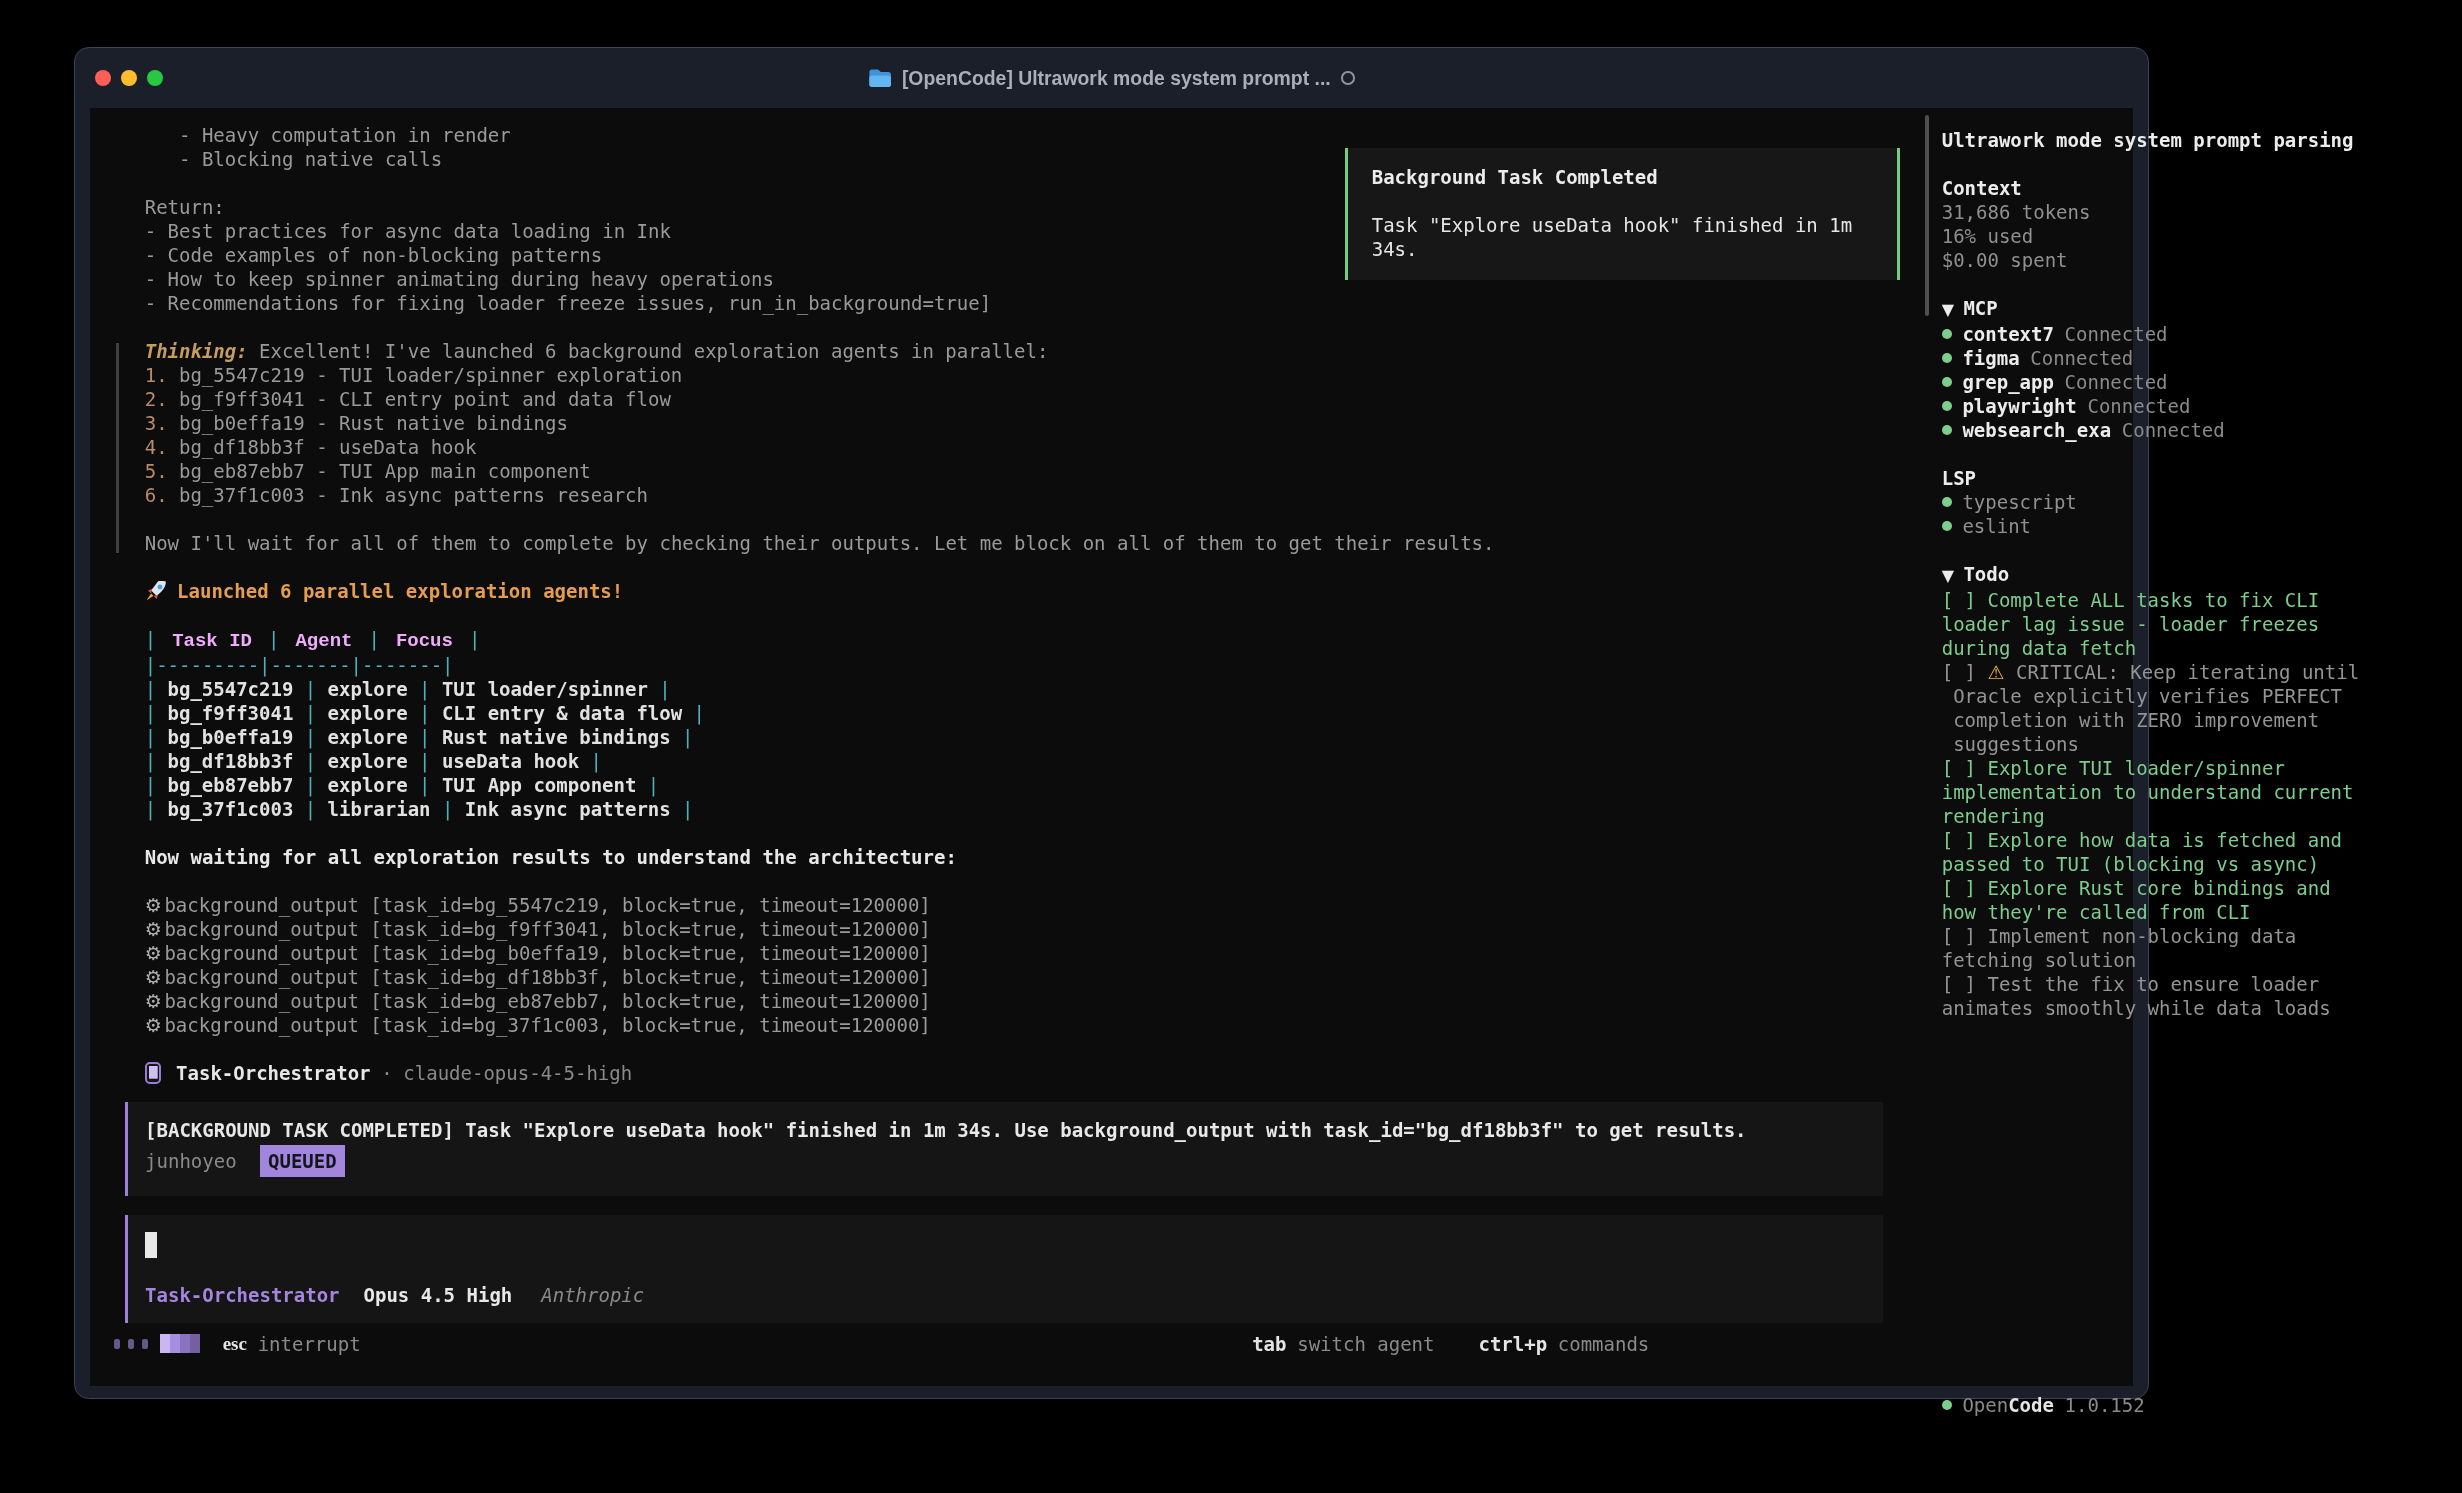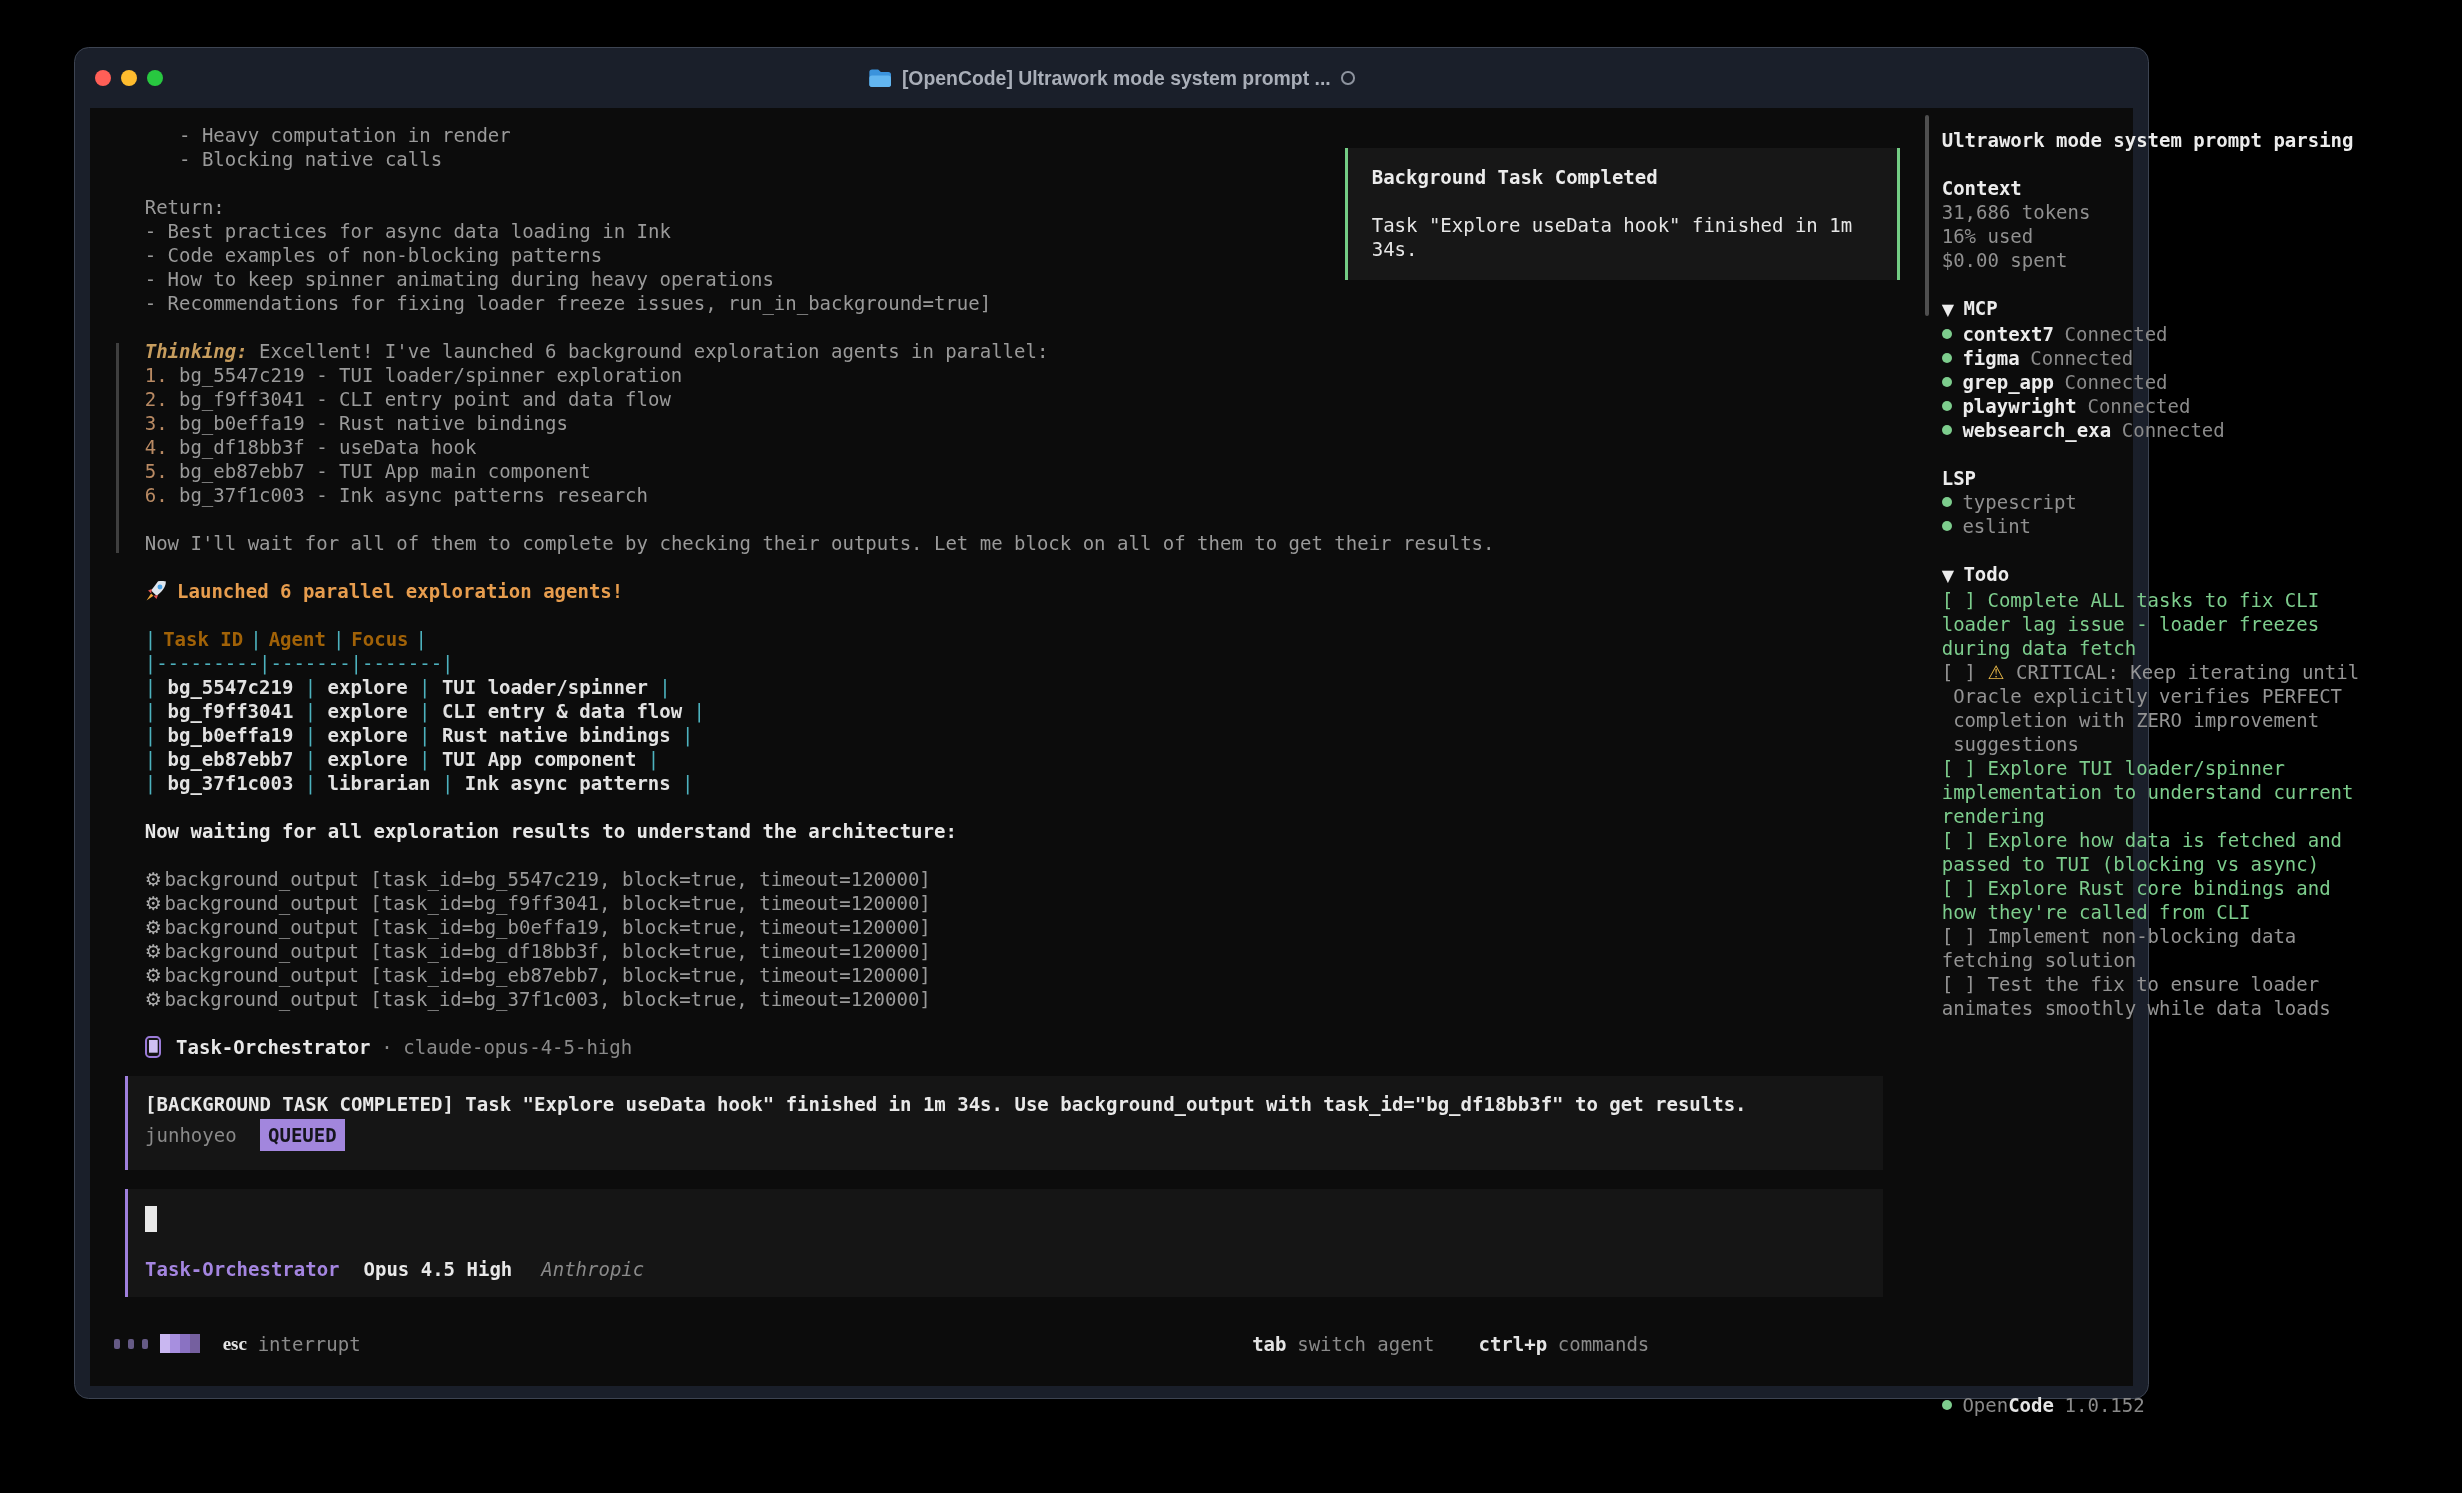--- a/index.html
+++ b/index.html
@@ -36,21 +36,21 @@
   .teal { color:#4db2be; }
   .white { color:#e8e8e8; font-weight:bold; }
   .dim { color:#8a8a8a; }
   .green { color:#7dcd8d; }
 
   .think-block { position:relative; }
   .think-block::before { content:""; position:absolute; left:-29px; top:4px; bottom:1.3px;
                          width:3.3px; background:#3f3f3f; }
   .mlsp { margin-left:11.4px; }
   .cell { margin:0 11.4px; font-weight:bold; color:#e2e2e2; }
-  .hcell { margin:0 7px; font-weight:bold; color:#a16207; }
+  .hcell { margin:0 16px; font-weight:bold; color:#f0abfc;font-family:Liberation Mono, monospace; }
   .gear-ico { color:#aFaFaF; font-family:"DejaVu Sans", sans-serif; margin-right:2.7px; }
 
   .agent-row { display:flex; align-items:center; }
   .agent-chip { display:inline-block; width:16.7px; height:22px; border:2px solid #9b7bd8;
                 border-radius:4.7px; margin-right:14.7px;
                 background:linear-gradient(#cfc0f2,#cfc0f2) center/8.7px 12.7px no-repeat, #141414; }
 
   .msg-box { margin-left:-20px; margin-top:17.4px; width:1758px; background:#151515;
              border-left:3.3px solid #9f7fdd; padding:16px 0 19px 17.4px; }
   .badge { display:inline-block; background:#a286dd; color:#15151d; font-weight:bold;
@@ -154,20 +154,21 @@
         </span>
         <span class="orange">Launched 6 parallel exploration agents!</span>
       </div>
 
       <div class="mt">
         <pre><span class="teal">|</span><span class="hcell">Task ID</span><span class="teal">|</span><span class="hcell">Agent</span><span class="teal">|</span><span class="hcell">Focus</span><span class="teal">|</span></pre>
         <pre class="teal">|---------|-------|-------|</pre>
         <pre><span class="teal">|</span><span class="cell">bg_5547c219</span><span class="teal">|</span><span class="cell">explore</span><span class="teal">|</span><span class="cell">TUI loader/spinner</span><span class="teal">|</span></pre>
         <pre><span class="teal">|</span><span class="cell">bg_f9ff3041</span><span class="teal">|</span><span class="cell">explore</span><span class="teal">|</span><span class="cell">CLI entry &amp; data flow</span><span class="teal">|</span></pre>
         <pre><span class="teal">|</span><span class="cell">bg_b0effa19</span><span class="teal">|</span><span class="cell">explore</span><span class="teal">|</span><span class="cell">Rust native bindings</span><span class="teal">|</span></pre>
+        <pre><span class="teal">|</span><span class="cell">bg_df18bb3f</span><span class="teal">|</span><span class="cell">explore</span><span class="teal">|</span><span class="cell">useData hook</span><span class="teal">|</span></pre>
         <pre><span class="teal">|</span><span class="cell">bg_eb87ebb7</span><span class="teal">|</span><span class="cell">explore</span><span class="teal">|</span><span class="cell">TUI App component</span><span class="teal">|</span></pre>
         <pre><span class="teal">|</span><span class="cell">bg_37f1c003</span><span class="teal">|</span><span class="cell">librarian</span><span class="teal">|</span><span class="cell">Ink async patterns</span><span class="teal">|</span></pre>
       </div>
 
       <pre class="white mt">Now waiting for all exploration results to understand the architecture:</pre>
 
       <div class="mt">
         <pre><span class="gear-ico">⚙</span><span>background_output</span><span class="mlsp">[task_id=bg_5547c219, block=true, timeout=120000]</span></pre>
         <pre><span class="gear-ico">⚙</span><span>background_output</span><span class="mlsp">[task_id=bg_f9ff3041, block=true, timeout=120000]</span></pre>
         <pre><span class="gear-ico">⚙</span><span>background_output</span><span class="mlsp">[task_id=bg_b0effa19, block=true, timeout=120000]</span></pre>

